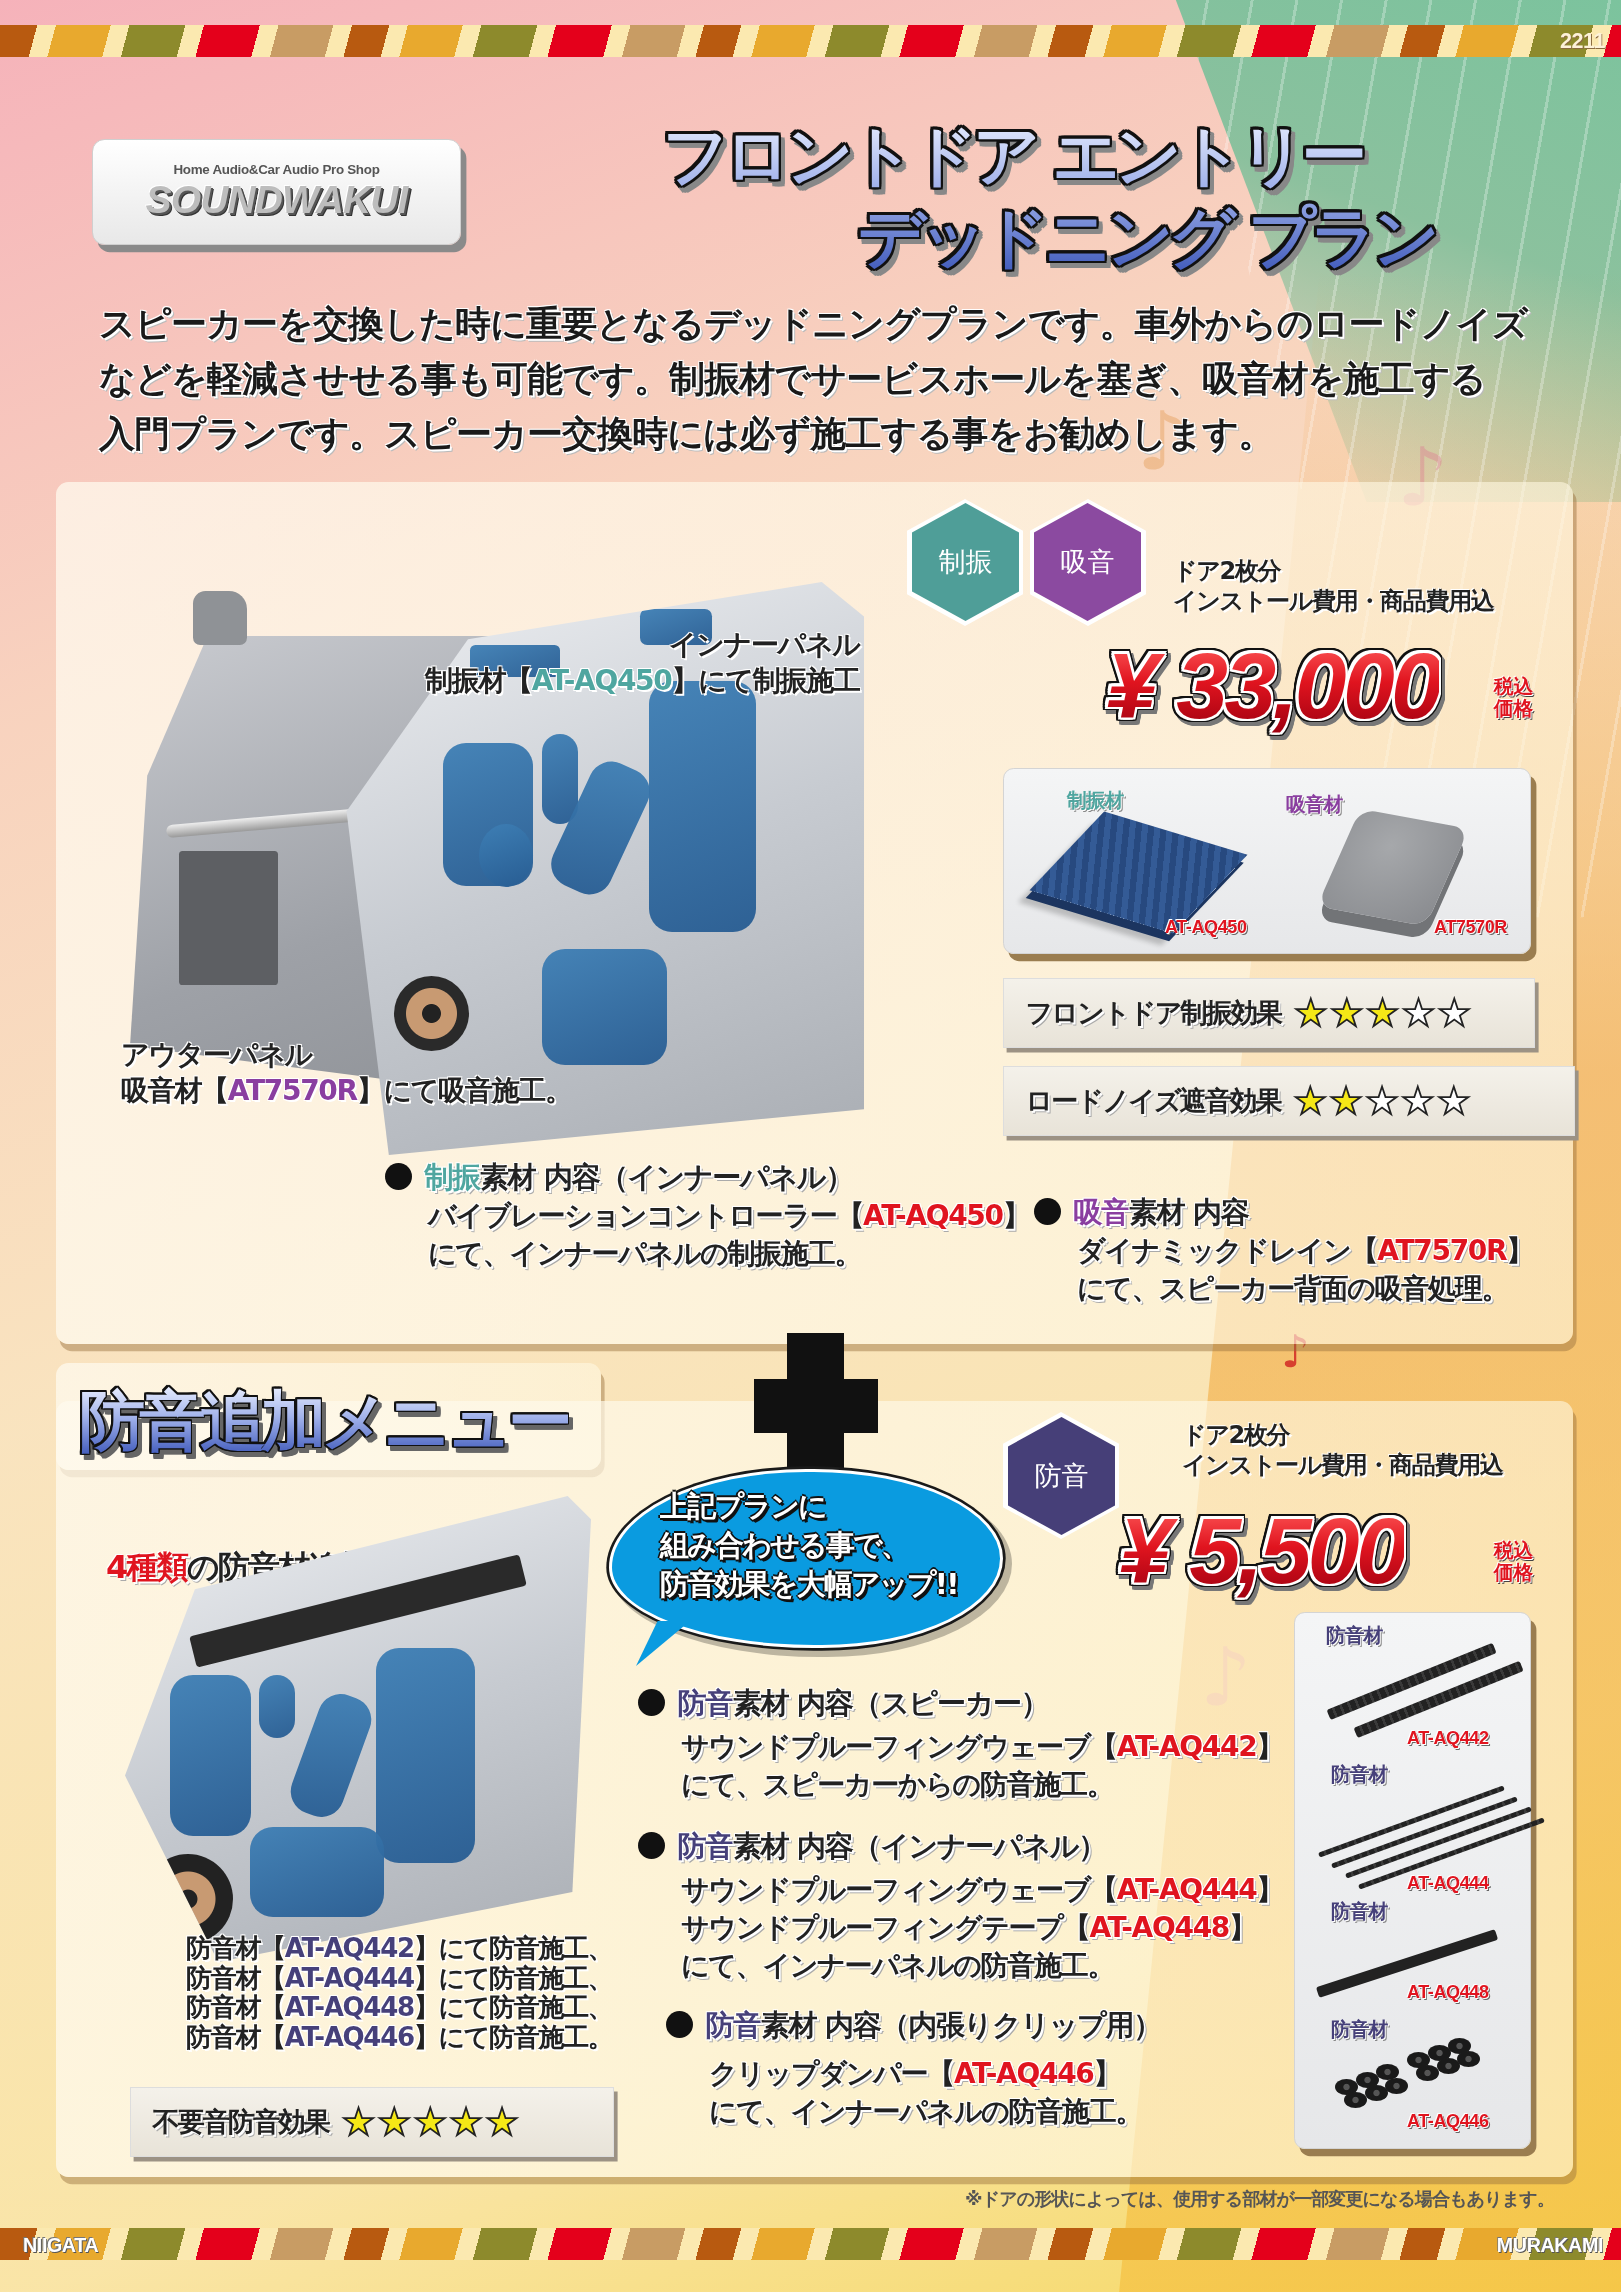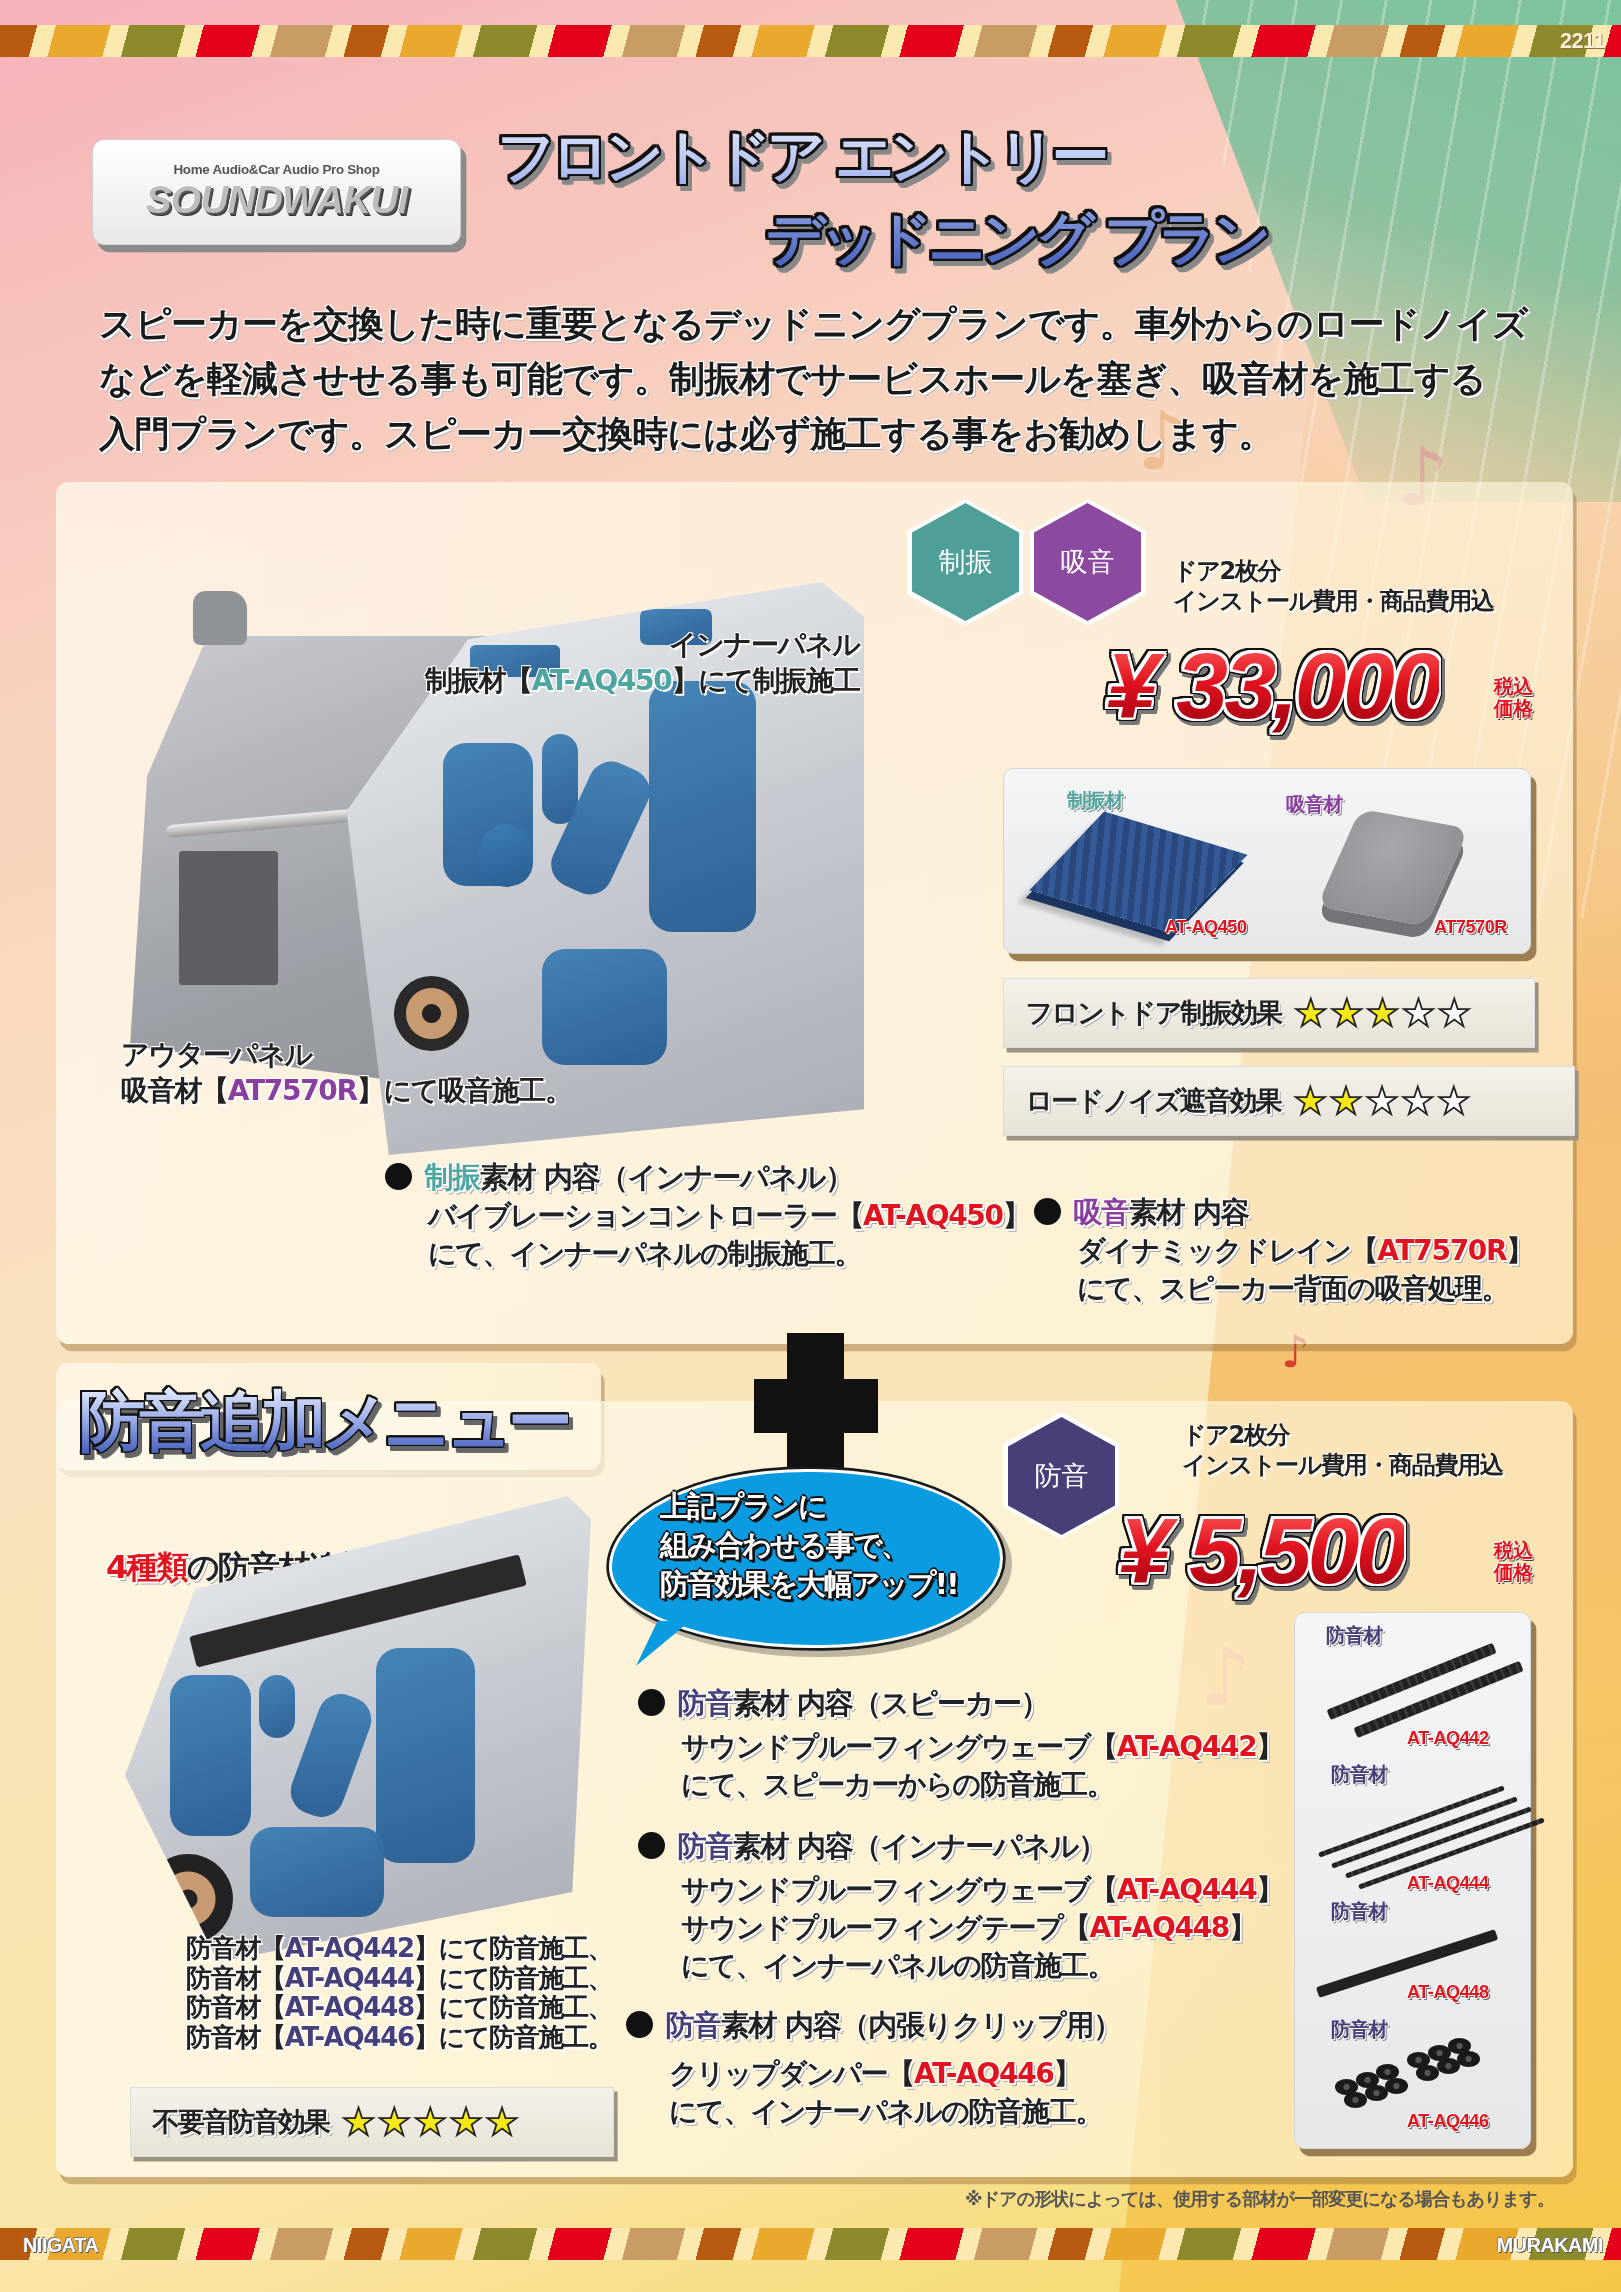--- a/index.html
+++ b/index.html
@@ -63,26 +63,27 @@
   .logo-tag { font-family: "Liberation Sans", sans-serif; font-size: 13.4px; font-weight: bold; color: #555; margin-top: 21.5px; letter-spacing: -0.3px; }
   .logo-name {
     font-family: "Liberation Sans", sans-serif; font-weight: bold; font-style: italic;
     font-size: 39px; color: #bdbdbd; letter-spacing: -0.9px; margin-top: 1.8px;
     text-shadow: 1.8px 1.8px 0 #555, -0.9px -0.9px 0 #fff, 2.7px 2.7px 0 #333;
   }
 
   
   .main-title {
     position: absolute; left: 497px; top: 115px; width: 1030px;
-    font-family: "DejaVu Sans", sans-serif; font-weight: bold; font-size: 58px;
+    font-family: "DejaVu Sans", sans-serif; font-weight: bold; font-size: 66px;
     line-height: 82px; letter-spacing: -5.4px;
     color: #8ea2e0;
     background: linear-gradient(180deg, #e8eeff 0%, #9fb0ea 45%, #3a55b8 100%);
     -webkit-background-clip: text; background-clip: text; -webkit-text-fill-color: transparent;
     filter: drop-shadow(2.7px 0 0 #111) drop-shadow(-2.7px 0 0 #111) drop-shadow(0 2.7px 0 #111) drop-shadow(0 -2.7px 0 #111) drop-shadow(4.5px 5.4px 0 #888);
+    text-align: center;
   }
   .main-title .l2 { display: block; padding-left: 269px; }
 
   
   .intro {
     position: absolute; left: 99px; top: 296px; width: 1469px;
     font-family: "DejaVu Sans", sans-serif; font-weight: bold; font-size: 36px; line-height: 55px;
     color: #1a1a1a; letter-spacing: -0.9px;
     text-shadow: 1.8px 1.8px 0 #fff, -0.9px -0.9px 0 #fff, 0.9px -0.9px 0 #fff, -0.9px 0.9px 0 #fff, 2.7px 2.7px 0 #bbb;
   }
@@ -457,21 +458,21 @@
   <div class="bullet-head"><span class="dot"></span><span class="c-navy">防音</span><span>素材 内容（スピーカー）</span></div>
   <div class="bullet-body" style="margin-top:5.4px;"><span>サウンドプルーフィングウェーブ【</span><span class="c-red">AT-AQ442</span><span>】</span></div>
   <div class="bullet-body">にて、スピーカーからの防音施工。</div>
 </div>
 <div class="bullet-block" style="left:638px;top:1827px;">
   <div class="bullet-head"><span class="dot"></span><span class="c-navy">防音</span><span>素材 内容（インナーパネル）</span></div>
   <div class="bullet-body" style="margin-top:5.4px;"><span>サウンドプルーフィングウェーブ【</span><span class="c-red">AT-AQ444</span><span>】</span></div>
   <div class="bullet-body"><span>サウンドプルーフィングテープ【</span><span class="c-red">AT-AQ448</span><span>】</span></div>
   <div class="bullet-body">にて、インナーパネルの防音施工。</div>
 </div>
-<div class="bullet-block" style="left:626px;top:2006px;">
+<div class="bullet-block" style="left:666px;top:2006px;">
   <div class="bullet-head"><span class="dot"></span><span class="c-navy">防音</span><span>素材 内容（内張りクリップ用）</span></div>
   <div class="bullet-body" style="margin-top:10px;"><span>クリップダンパー【</span><span class="c-red">AT-AQ446</span><span>】</span></div>
   <div class="bullet-body">にて、インナーパネルの防音施工。</div>
 </div>
 
 <div class="prod-box prod-box-2">
   <div class="prod-label c-navy" style="left:31px;top:9px;">防音材</div>
   <div class="rod" style="left:27px;top:63px;width:179px;transform:rotate(-22deg);"></div>
   <div class="rod" style="left:54px;top:81px;width:179px;transform:rotate(-22deg);"></div>
   <div class="prod-code" style="left:112px;top:115px;">AT-AQ442</div>

